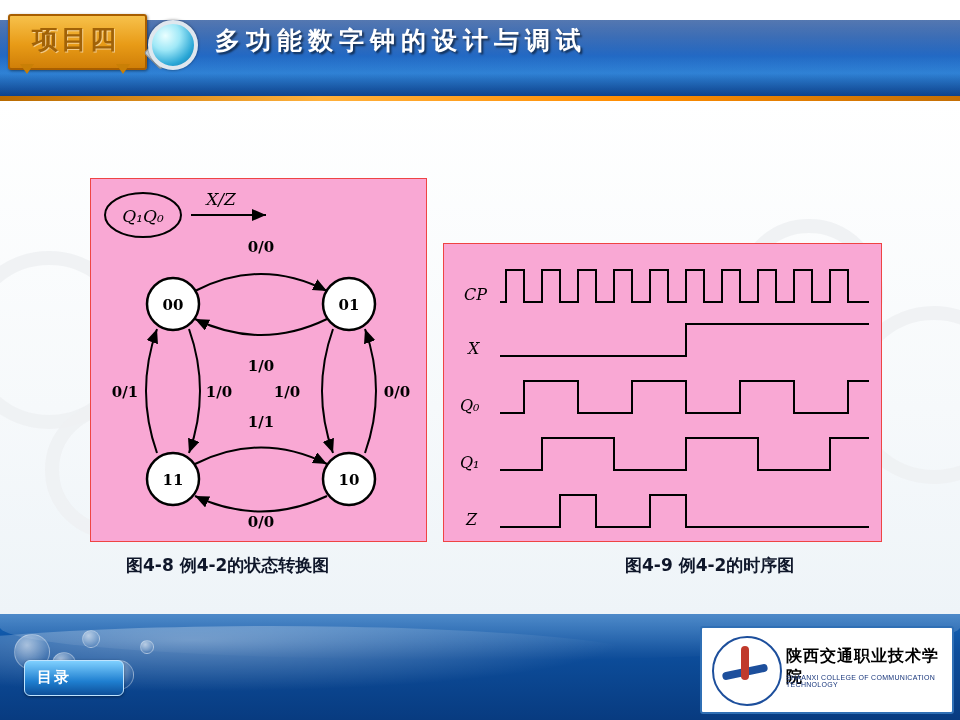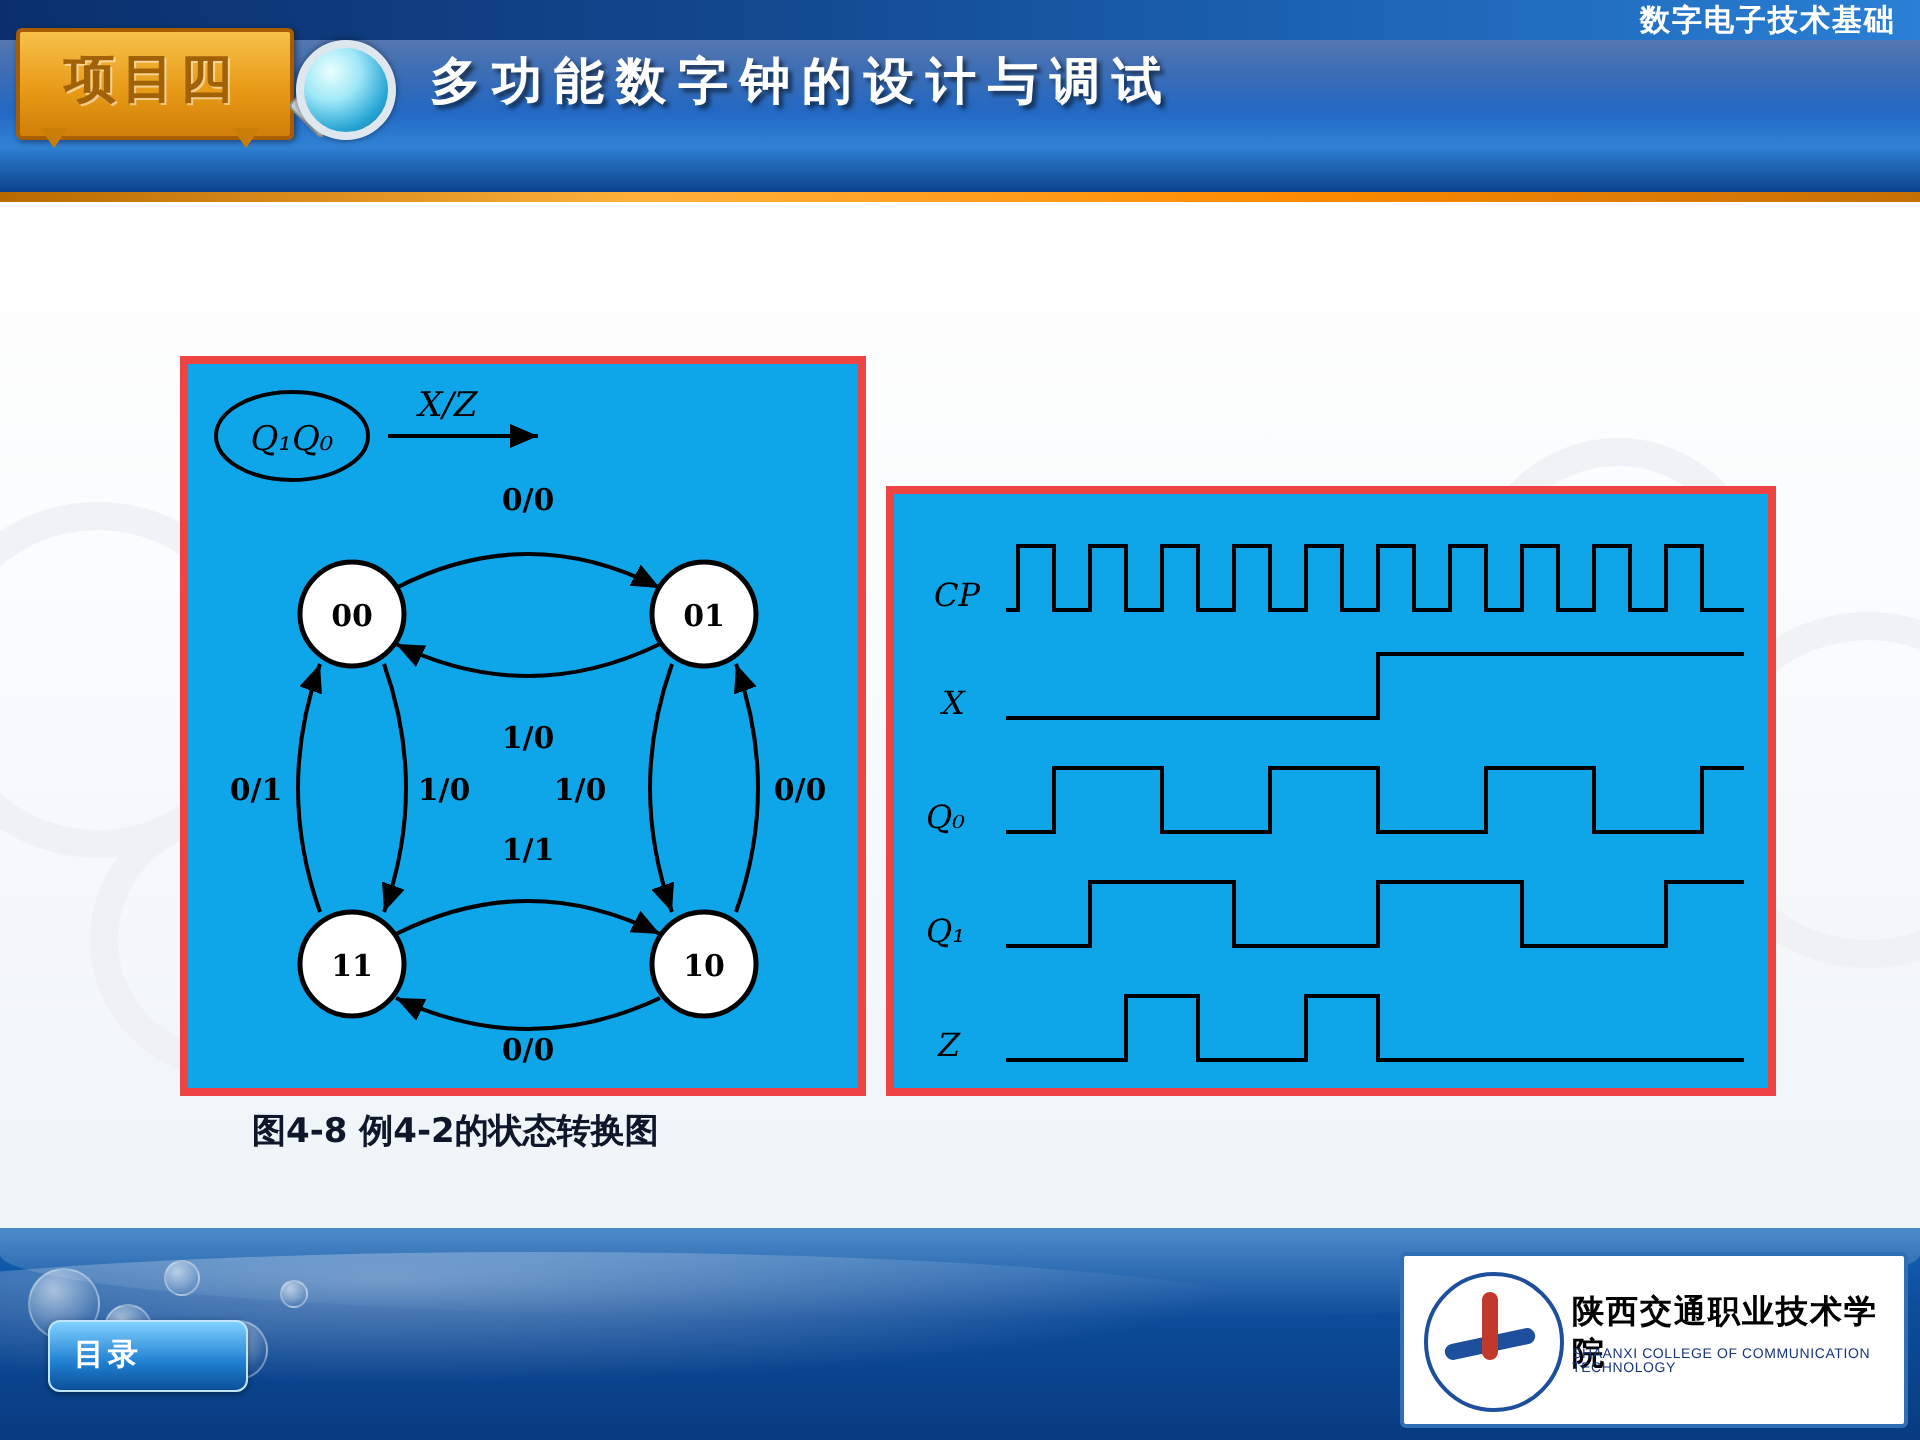--- a/index.html
+++ b/index.html
@@ -36,21 +36,21 @@
   
   .body-bg{position:absolute;left:0;top:101px;width:960px;height:513px;background:linear-gradient(to bottom,#ffffff 0%,#f6f9fb 60%,#eef4f8 100%);}
   .gear{position:absolute;border-radius:50%;border:14px solid #eef1f3;opacity:.9;}
   .gear.g1{left:-40px;top:150px;width:150px;height:150px;}
   .gear.g2{left:45px;top:300px;width:110px;height:110px;}
   .gear.g3{left:735px;top:118px;width:120px;height:120px;}
   .gear.g4{left:845px;top:205px;width:150px;height:150px;}
   .gear.g5{left:680px;top:300px;width:90px;height:90px;}
 
   
-  .panel{position:absolute;background:#0ea5e9;border:4px solid #ef4444;text-decoration:underline;}
+  .panel{position:absolute;background:#f9a8d4;border:1px solid #ef4444;text-decoration:underline;}
   #state-panel{left:90px;top:178px;width:335px;height:362px;}
   #timing-panel{left:443px;top:243px;width:437px;height:297px;}
 
   .caption{position:absolute;color:#0f172a;font-size:17px;font-weight:bold;font-family:"DejaVu Sans",sans-serif;}
   #cap-left{left:126px;top:554px;}
   #cap-right{left:625px;top:554px;}
 
   
   .footer{position:absolute;left:0;top:614px;width:960px;height:106px;
     background:linear-gradient(to bottom,#1464b8 0%,#0d4e9c 35%,#083b80 100%);}
@@ -79,23 +79,20 @@
   .logo-cn{position:absolute;left:84px;top:18px;width:160px;color:#000000;font-size:16px;font-weight:bold;letter-spacing:1px;}
   .logo-en{position:absolute;left:84px;top:46px;width:164px;color:#16347a;font-size:7px;letter-spacing:.3px;}
 
   svg text{font-family:"DejaVu Serif",serif;}
 </style>
 </head>
 <body>
 
 <div class="slide">
 
-  <div class="topbar">
-    <div class="topbar-title">数字电子技术基础</div>
-  </div>
 
   <div class="header">
     <div class="header-inner"></div>
   </div>
 
   <div class="badge">
     <div class="ribbon"></div>
     <div class="tail l"></div>
     <div class="tail r"></div>
     <div class="ribbon-text">项目四</div>
@@ -182,20 +179,21 @@
 
       <text x="16" y="224" font-size="16" font-style="italic">Q₁</text>
       <path d="M56,226 L98,226 L98,194 L170,194 L170,226 L242,226 L242,194 L314,194 L314,226 L386,226 L386,194 L425,194" fill="none" stroke="#000" stroke-width="2"></path>
 
       <text x="22" y="281" font-size="16" font-style="italic">Z</text>
       <path d="M56,283 L116,283 L116,251 L152,251 L152,283 L206,283 L206,251 L242,251 L242,283 L425,283" fill="none" stroke="#000" stroke-width="2"></path>
     </svg>
   </div>
 
   <div class="caption" id="cap-left">图4-8  例4-2的状态转换图</div>
+  <div class="caption" id="cap-right">图4-9  例4-2的时序图</div>
 
   <div class="footer"></div>
   <div class="footer-wave"></div>
   <div class="footer-wave2"></div>
   <div class="bubble b1"></div>
   <div class="bubble b2"></div>
   <div class="bubble b3"></div>
   <div class="bubble b4"></div>
   <div class="bubble b5"></div>
 

